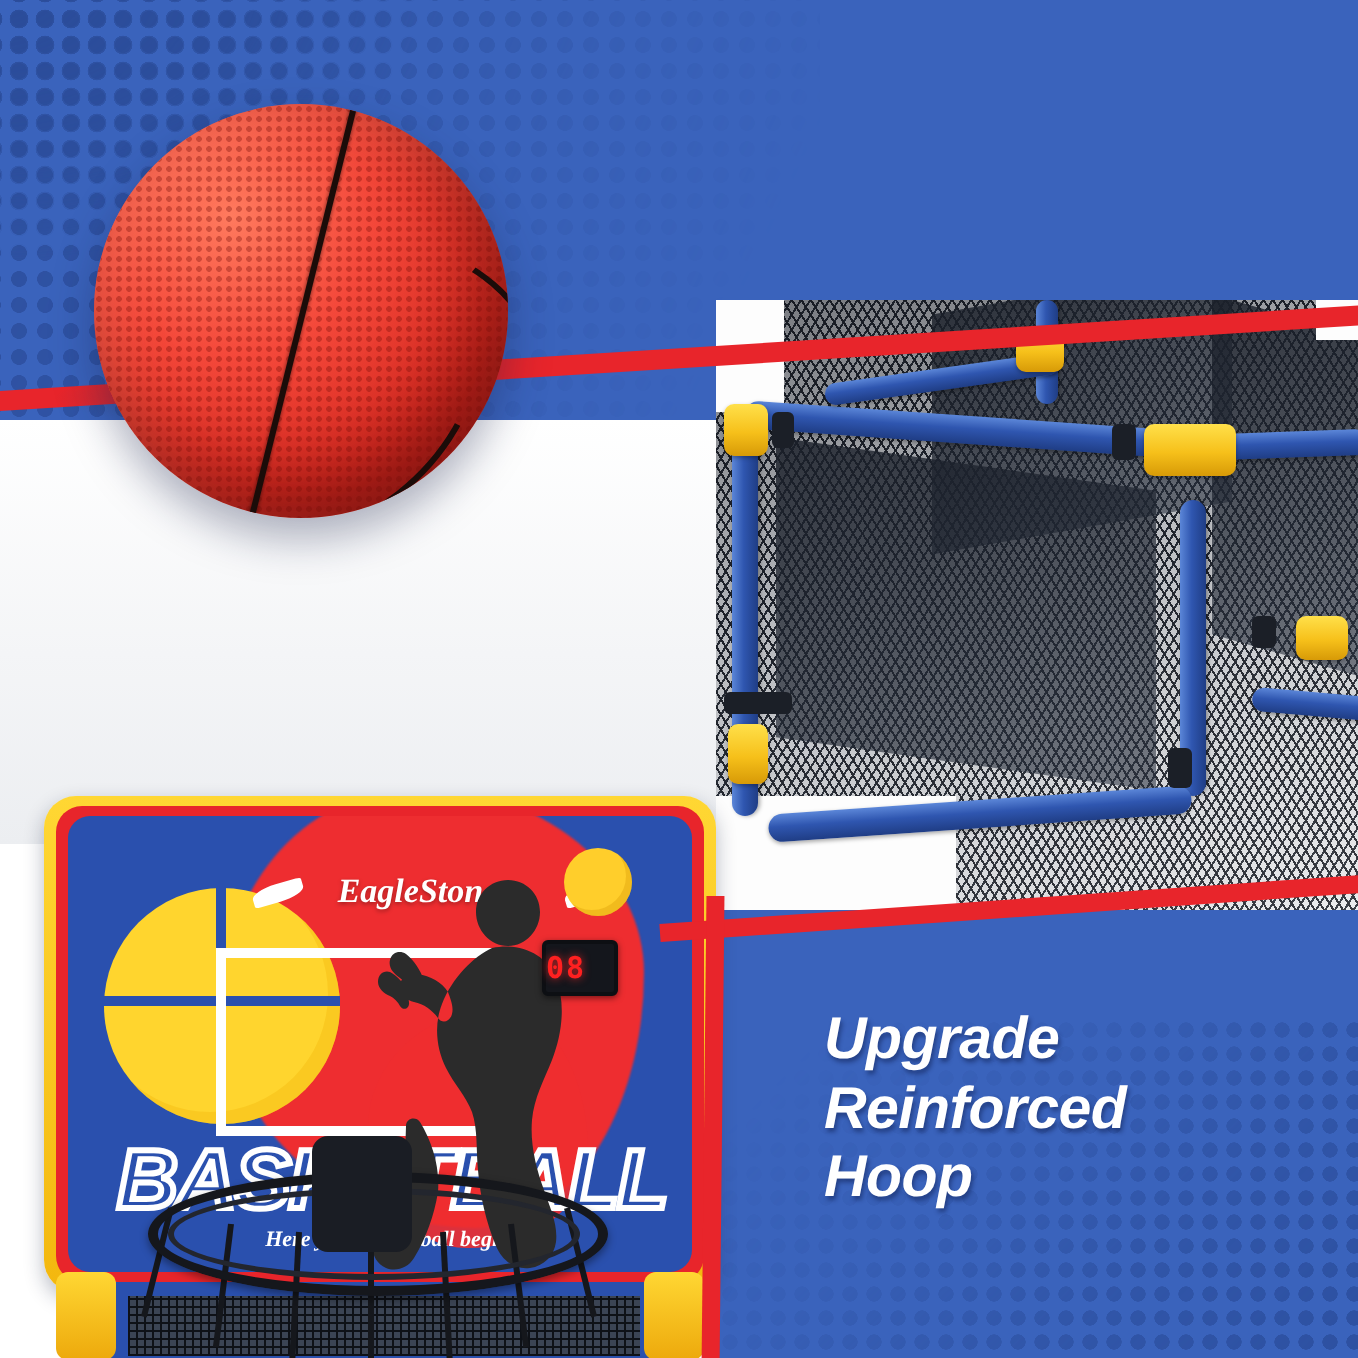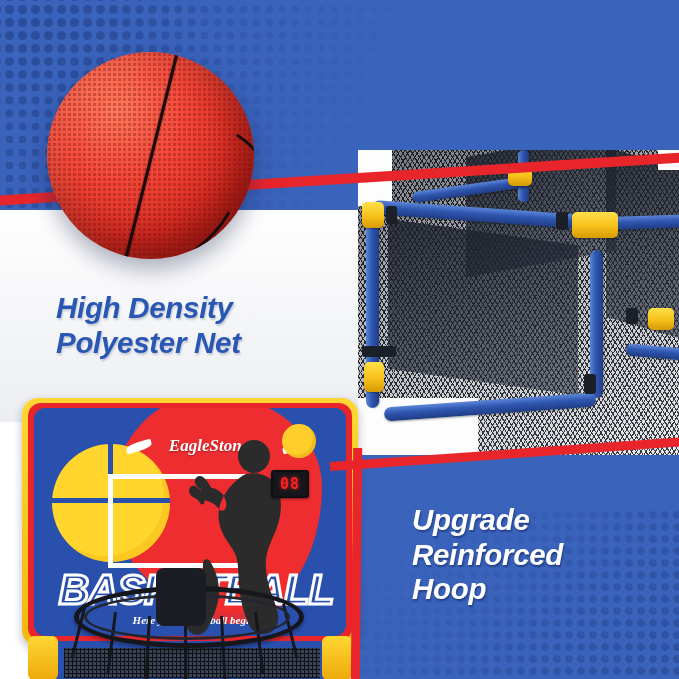--- a/index.html
+++ b/index.html
@@ -375,21 +375,21 @@
   .score-box {
     position: absolute;
     left: 237px; top: 62px;
     width: 34px; height: 24px;
     background: #14161c;
     border: 2px solid #0d0f13;
     border-radius: 3px;
     z-index: 5;
     display: flex;
     align-items: center;
-    justify-content: center;
+    justify-content: flex-start;
     box-shadow: 0 1px 3px rgba(0,0,0,.5);
   }
   .score-digits {
     font-family: "DejaVu Sans Mono", monospace;
     font-size: 15px;
     font-weight: bold;
     color: #ff2020;
     letter-spacing: 1px;
     text-shadow: 0 0 4px rgba(255,40,40,.8);
   }
@@ -592,19 +592,17 @@
     <div class="netstring" style="left:126px;top:218px;height:64px;transform:rotate(3deg);"></div>
     <div class="netstring" style="left:162px;top:219px;height:64px;transform:rotate(0deg);"></div>
     <div class="netstring" style="left:198px;top:218px;height:64px;transform:rotate(-3deg);"></div>
     <div class="netstring" style="left:232px;top:214px;height:62px;transform:rotate(-7deg);"></div>
     <div class="netstring" style="left:260px;top:206px;height:56px;transform:rotate(-14deg);"></div>
     <div class="rim"></div>
     <div class="rim-inner"></div>
     <div class="backplate"></div>
   </div>
 
-  <div class="txt txt-net">High Density
-Polyester Net</div>
   <div class="txt txt-hoop">Upgrade
 Reinforced
 Hoop</div>
 
 </div>
 
 </body></html>

